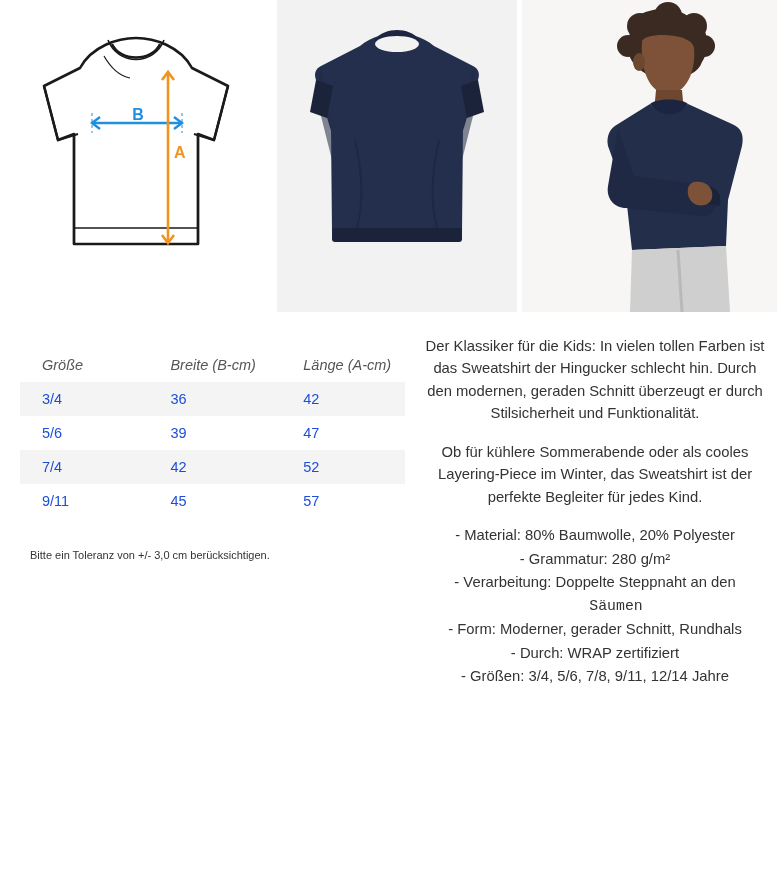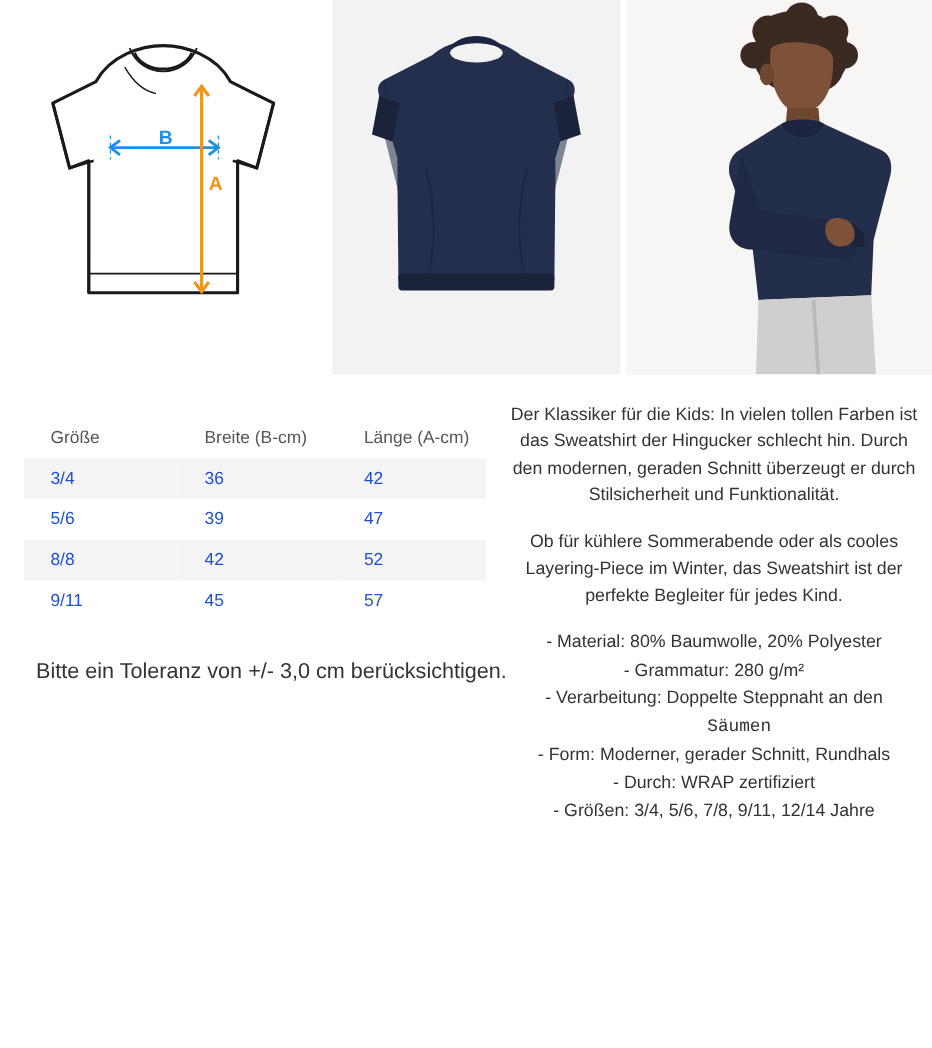--- a/index.html
+++ b/index.html
@@ -55,32 +55,32 @@
     font-size: 14.5px;
   }
   .size-table th,
   .size-table td {
     text-align: left;
     padding: 9px 0 9px 22px;
     font-weight: normal;
     color: #1d4ed8;
   }
   .size-table th { color: #555555; }
-  .size-table thead tr { background: #ffffff; }
+  .size-table thead tr { background: #ffffff; font-style: italic; }
   .size-table tbody tr:nth-child(odd) { background: #f4f4f4; }
   .size-table tbody tr:nth-child(even) { background: #ffffff; }
   .col-size   { width: 128px; }
   .col-width  { width: 135px; }
   .col-length { width: 122px; }
 
   .tolerance-note {
     position: absolute;
     left: 30px;
     top: 549px;
-    font-size: 18px;
+    font-size: 11px;
     color: #333333;
   }
 
   
   .desc {
     position: absolute;
     left: 422px;
     top: 335px;
     width: 346px;
     font-size: 14.8px;
@@ -220,21 +220,21 @@
         <td>3/4</td>
         <td>36</td>
         <td>42</td>
       </tr>
       <tr>
         <td>5/6</td>
         <td>39</td>
         <td>47</td>
       </tr>
       <tr>
-        <td>8/8</td>
+        <td>7/4</td>
         <td>42</td>
         <td>52</td>
       </tr>
       <tr>
         <td>9/11</td>
         <td>45</td>
         <td>57</td>
       </tr>
     </tbody>
   </table>

